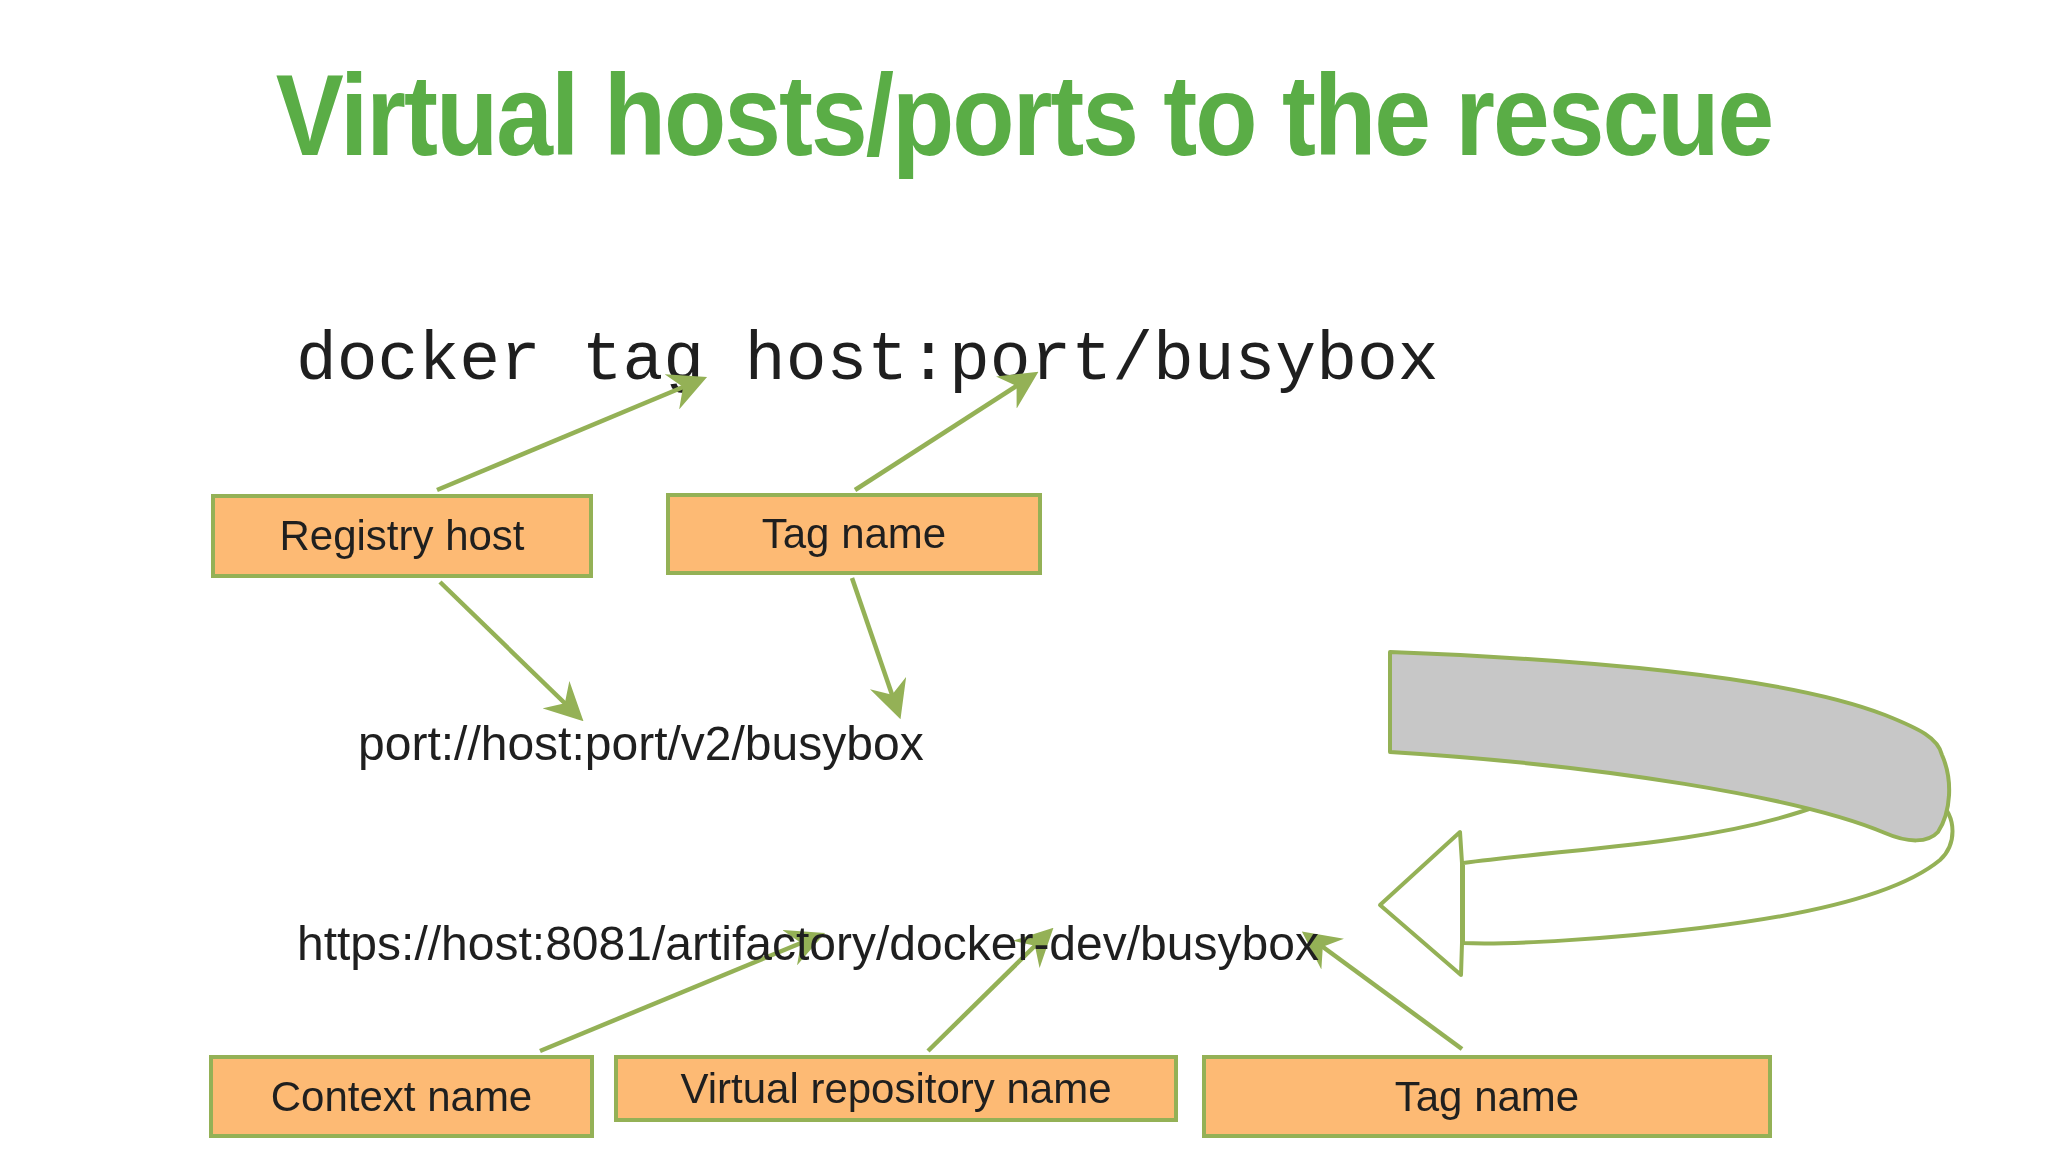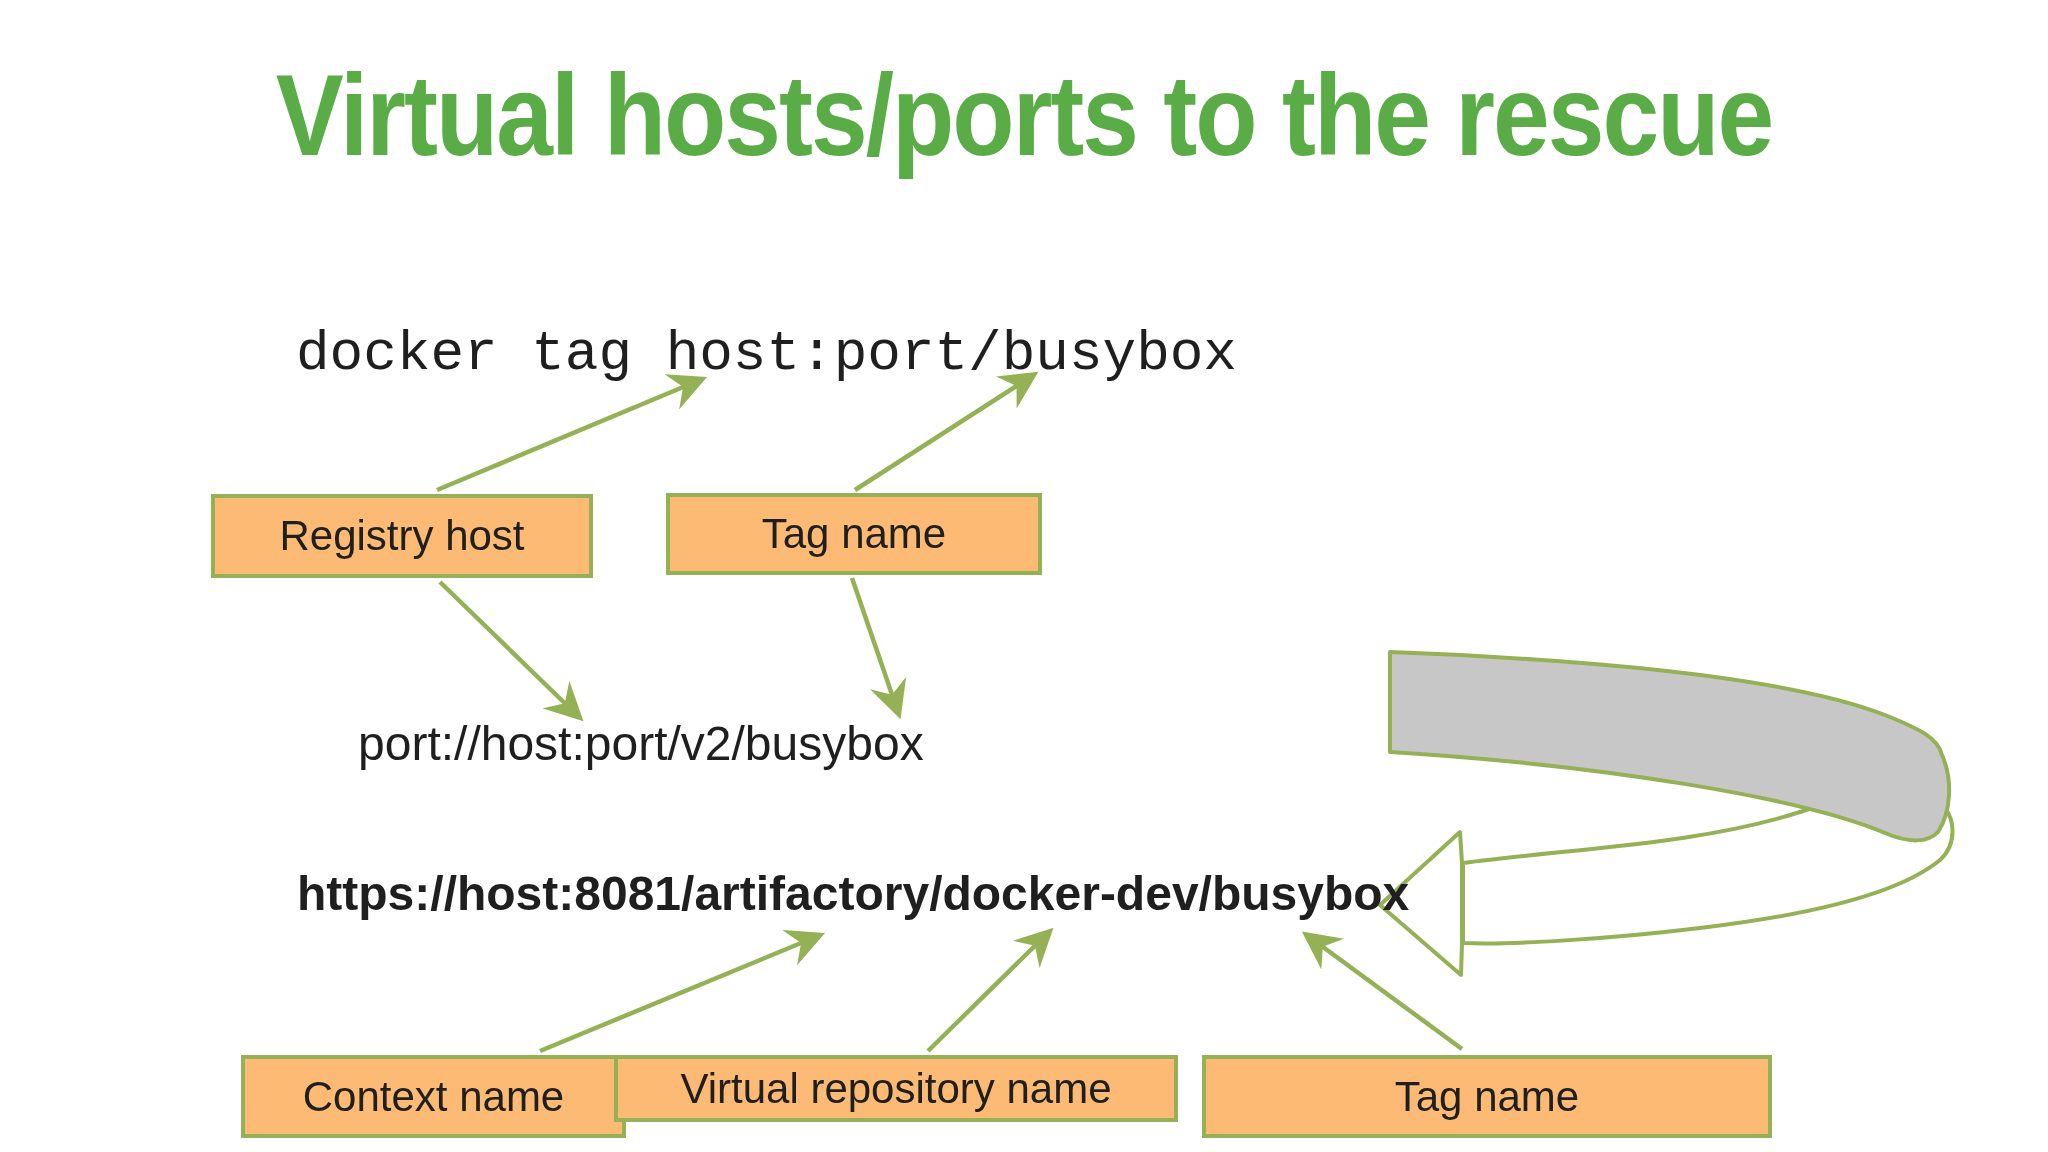--- a/index.html
+++ b/index.html
@@ -27,48 +27,48 @@
     letter-spacing:-2px;
     line-height:1.35;
     color:var(--title-green);
     transform:scaleY(1.12);
     transform-origin:top center;
   }
   .docker-cmd{
     position:absolute;
     left:296px;top:322px;
     font-family:"Liberation Mono", monospace;
-    font-size:56px;
+    font-size:68px;
     color:var(--text-black);
     white-space:nowrap;
   }
   .label-box{
     position:absolute;
     border:4px solid var(--line-green);
     background:#fdba74;
     display:flex;
     align-items:center;
     justify-content:center;
     font-size:42px;
     color:var(--text-black);
     white-space:nowrap;
   }
   .box-registry{left:211px;top:494px;width:382px;height:84px;}
   .box-tagname-top{left:666px;top:493px;width:376px;height:82px;}
-  .box-context{left:209px;top:1055px;width:385px;height:83px;margin-left:32px;}
+  .box-context{left:209px;top:1055px;width:385px;height:83px;}
   .box-virtual-repo{left:614px;top:1055px;width:564px;height:67px;text-align:right;}
   .box-tagname-bottom{left:1202px;top:1055px;width:570px;height:83px;}
   .url-text{
     position:absolute;
     font-size:48px;
     color:var(--text-black);
     white-space:nowrap;
   }
   .url-v2{left:358px;top:716px;}
-  .url-art{left:297px;top:866px;font-weight:bold;}
+  .url-art{left:297px;top:916px;}
   svg.overlay{
     position:absolute;inset:0;
     width:2048px;height:1152px;
     pointer-events:none;
   }
   .arrow-line{stroke:var(--line-green);stroke-width:4.5;fill:none;}
   .arrow-marker-path{fill:var(--line-green);}
   .swoosh-white-path{fill:#ffffff;stroke:var(--line-green);stroke-width:4;stroke-linejoin:round;}
   .swoosh-gray-path{fill:var(--swoosh-gray);stroke:var(--line-green);stroke-width:4;stroke-linejoin:round;}
 </style>

